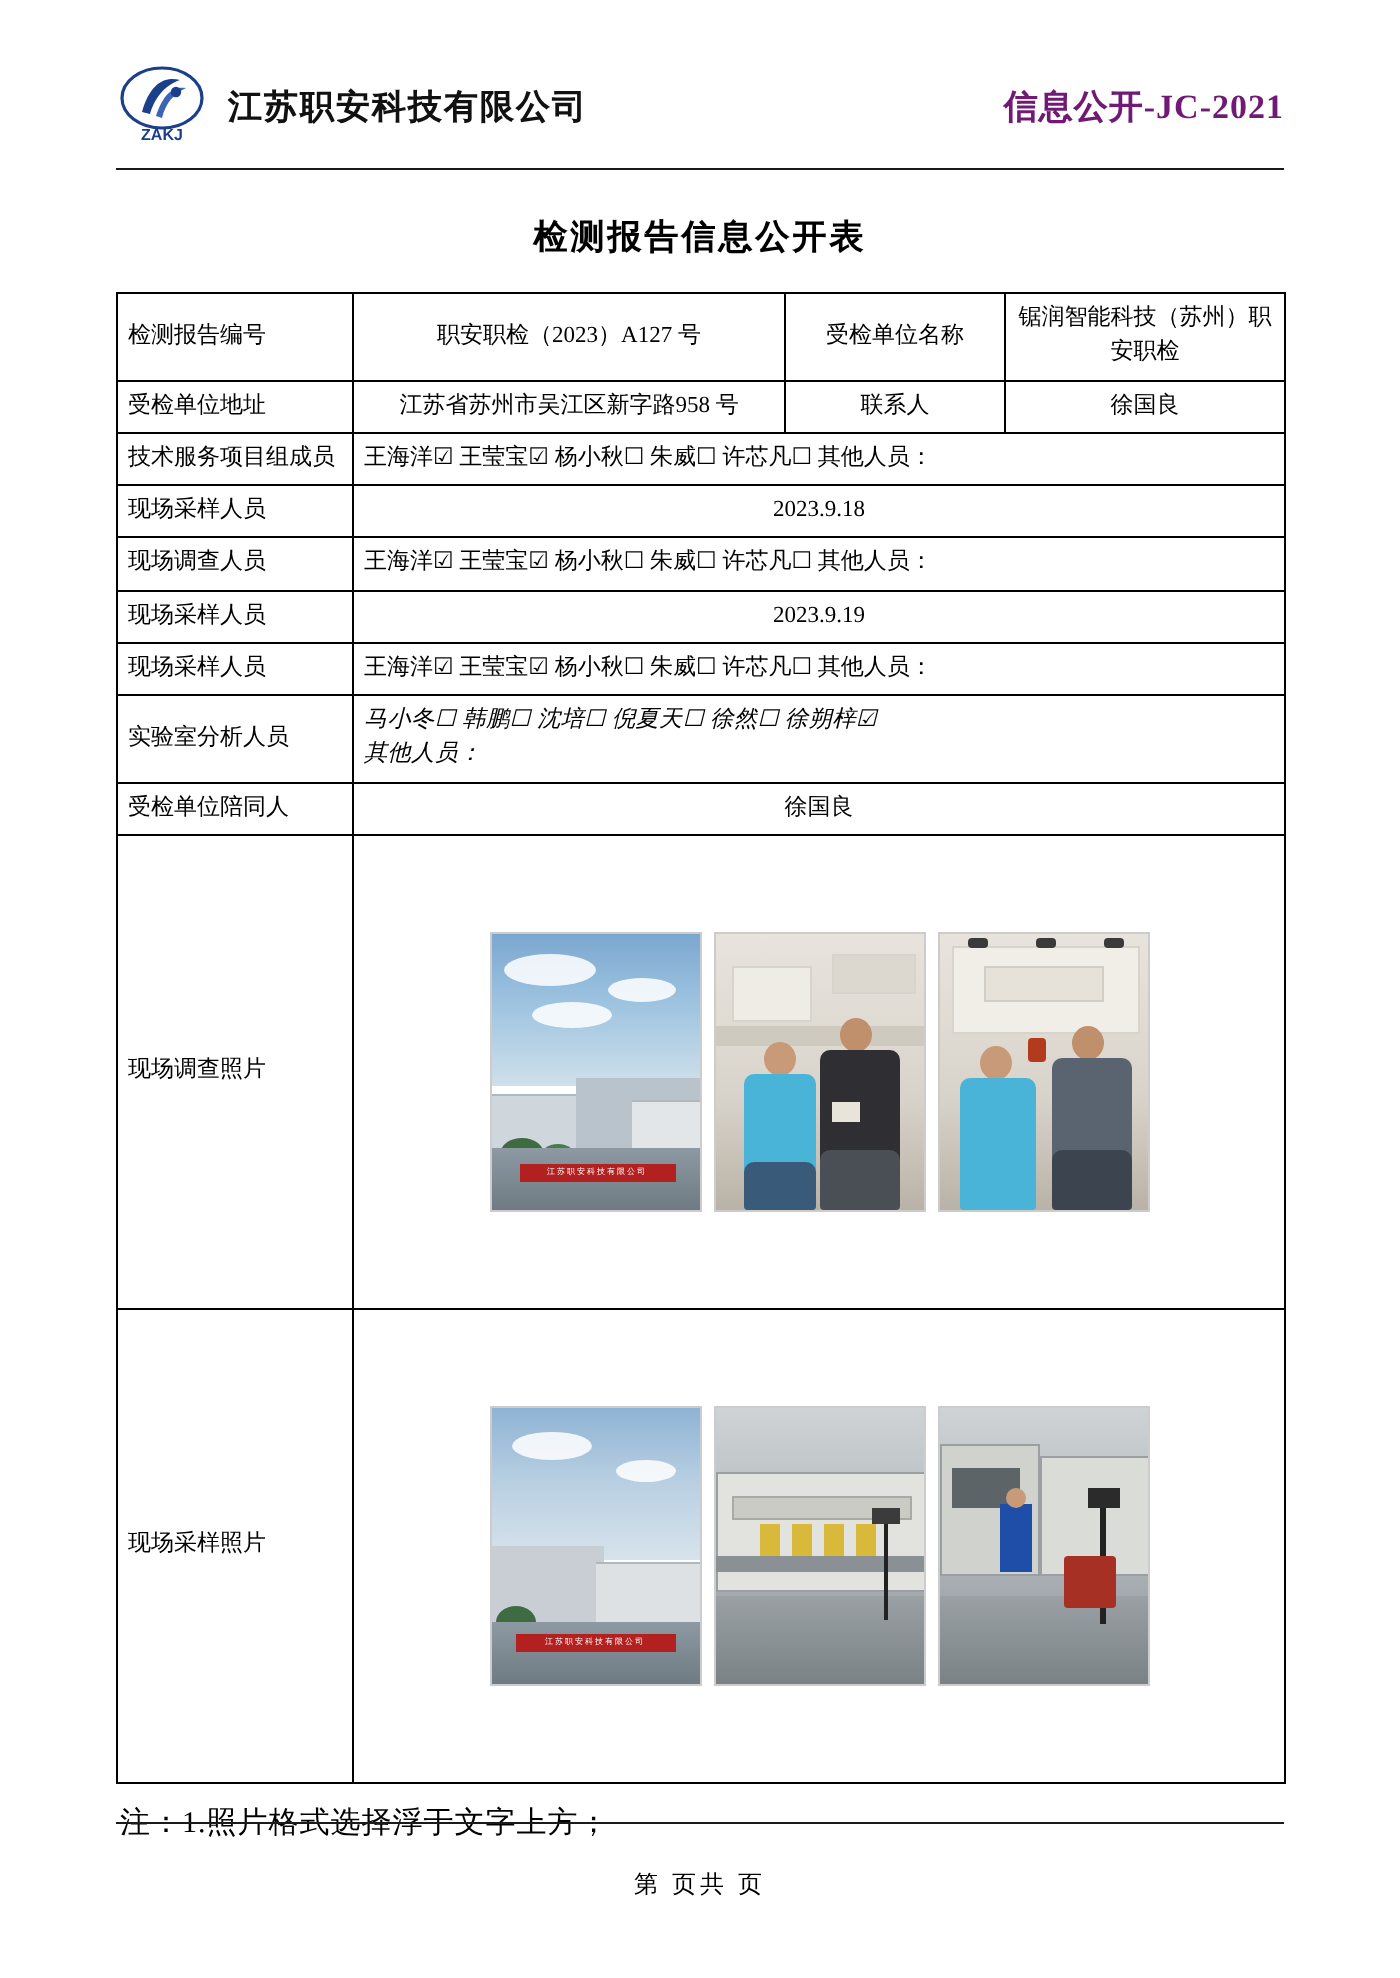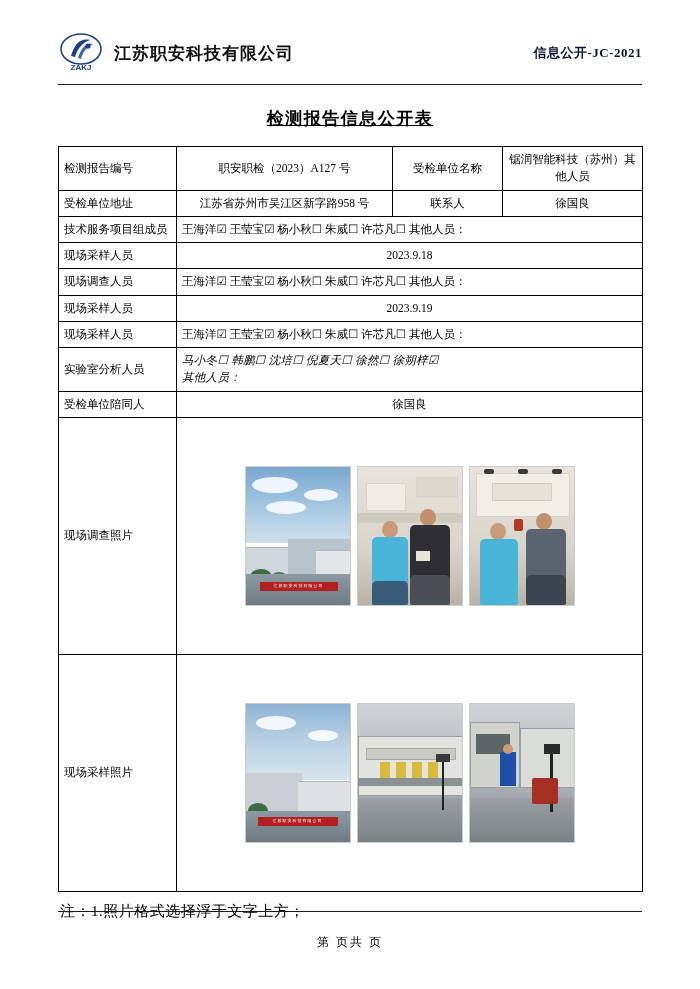--- a/index.html
+++ b/index.html
@@ -43,35 +43,34 @@
     flex: none;
   }
   .logo svg { display:block; }
   .company-name {
     font-size: 17px;
     letter-spacing: 1px;
     font-weight: 600;
     color: #111;
   }
   .header-right {
-    font-size: 13px;
+    font-size: 17px;
     font-weight: 600;
     letter-spacing: 0.5px;
-    color: #0f172a;
+    color: #701a75;
   }
 
   
   .doc-title {
     text-align: center;
     font-size: 17px;
     font-weight: 700;
     letter-spacing: 1.5px;
     margin: 22px 0 16px 0;
     font-family: "Liberation Sans", "DejaVu Sans", sans-serif;
-    text-decoration: underline;
   }
 
   
   table.main {
     border-collapse: collapse;
     width: 100%;
     table-layout: fixed;
   }
   table.main td {
     border: 1px solid #000;
@@ -211,21 +210,21 @@
       <col style="width:118px">
       <col style="width:216px">
       <col style="width:110px">
       <col style="width:140px">
     </colgroup>
     <tbody>
       <tr>
         <td class="label">检测报告编号</td>
         <td class="center">职安职检（2023）A127 号</td>
         <td class="center">受检单位名称</td>
-        <td class="center">锯润智能科技（苏州）其他人员</td>
+        <td class="center">锯润智能科技（苏州）职安职检</td>
       </tr>
       <tr>
         <td class="label">受检单位地址</td>
         <td class="center">江苏省苏州市吴江区新字路958 号</td>
         <td class="center">联系人</td>
         <td class="center">徐国良</td>
       </tr>
       <tr>
         <td class="label">技术服务项目组成员</td>
         <td class="left" colspan="3">王海洋☑  王莹宝☑  杨小秋☐  朱威☐  许芯凡☐  其他人员：</td>

